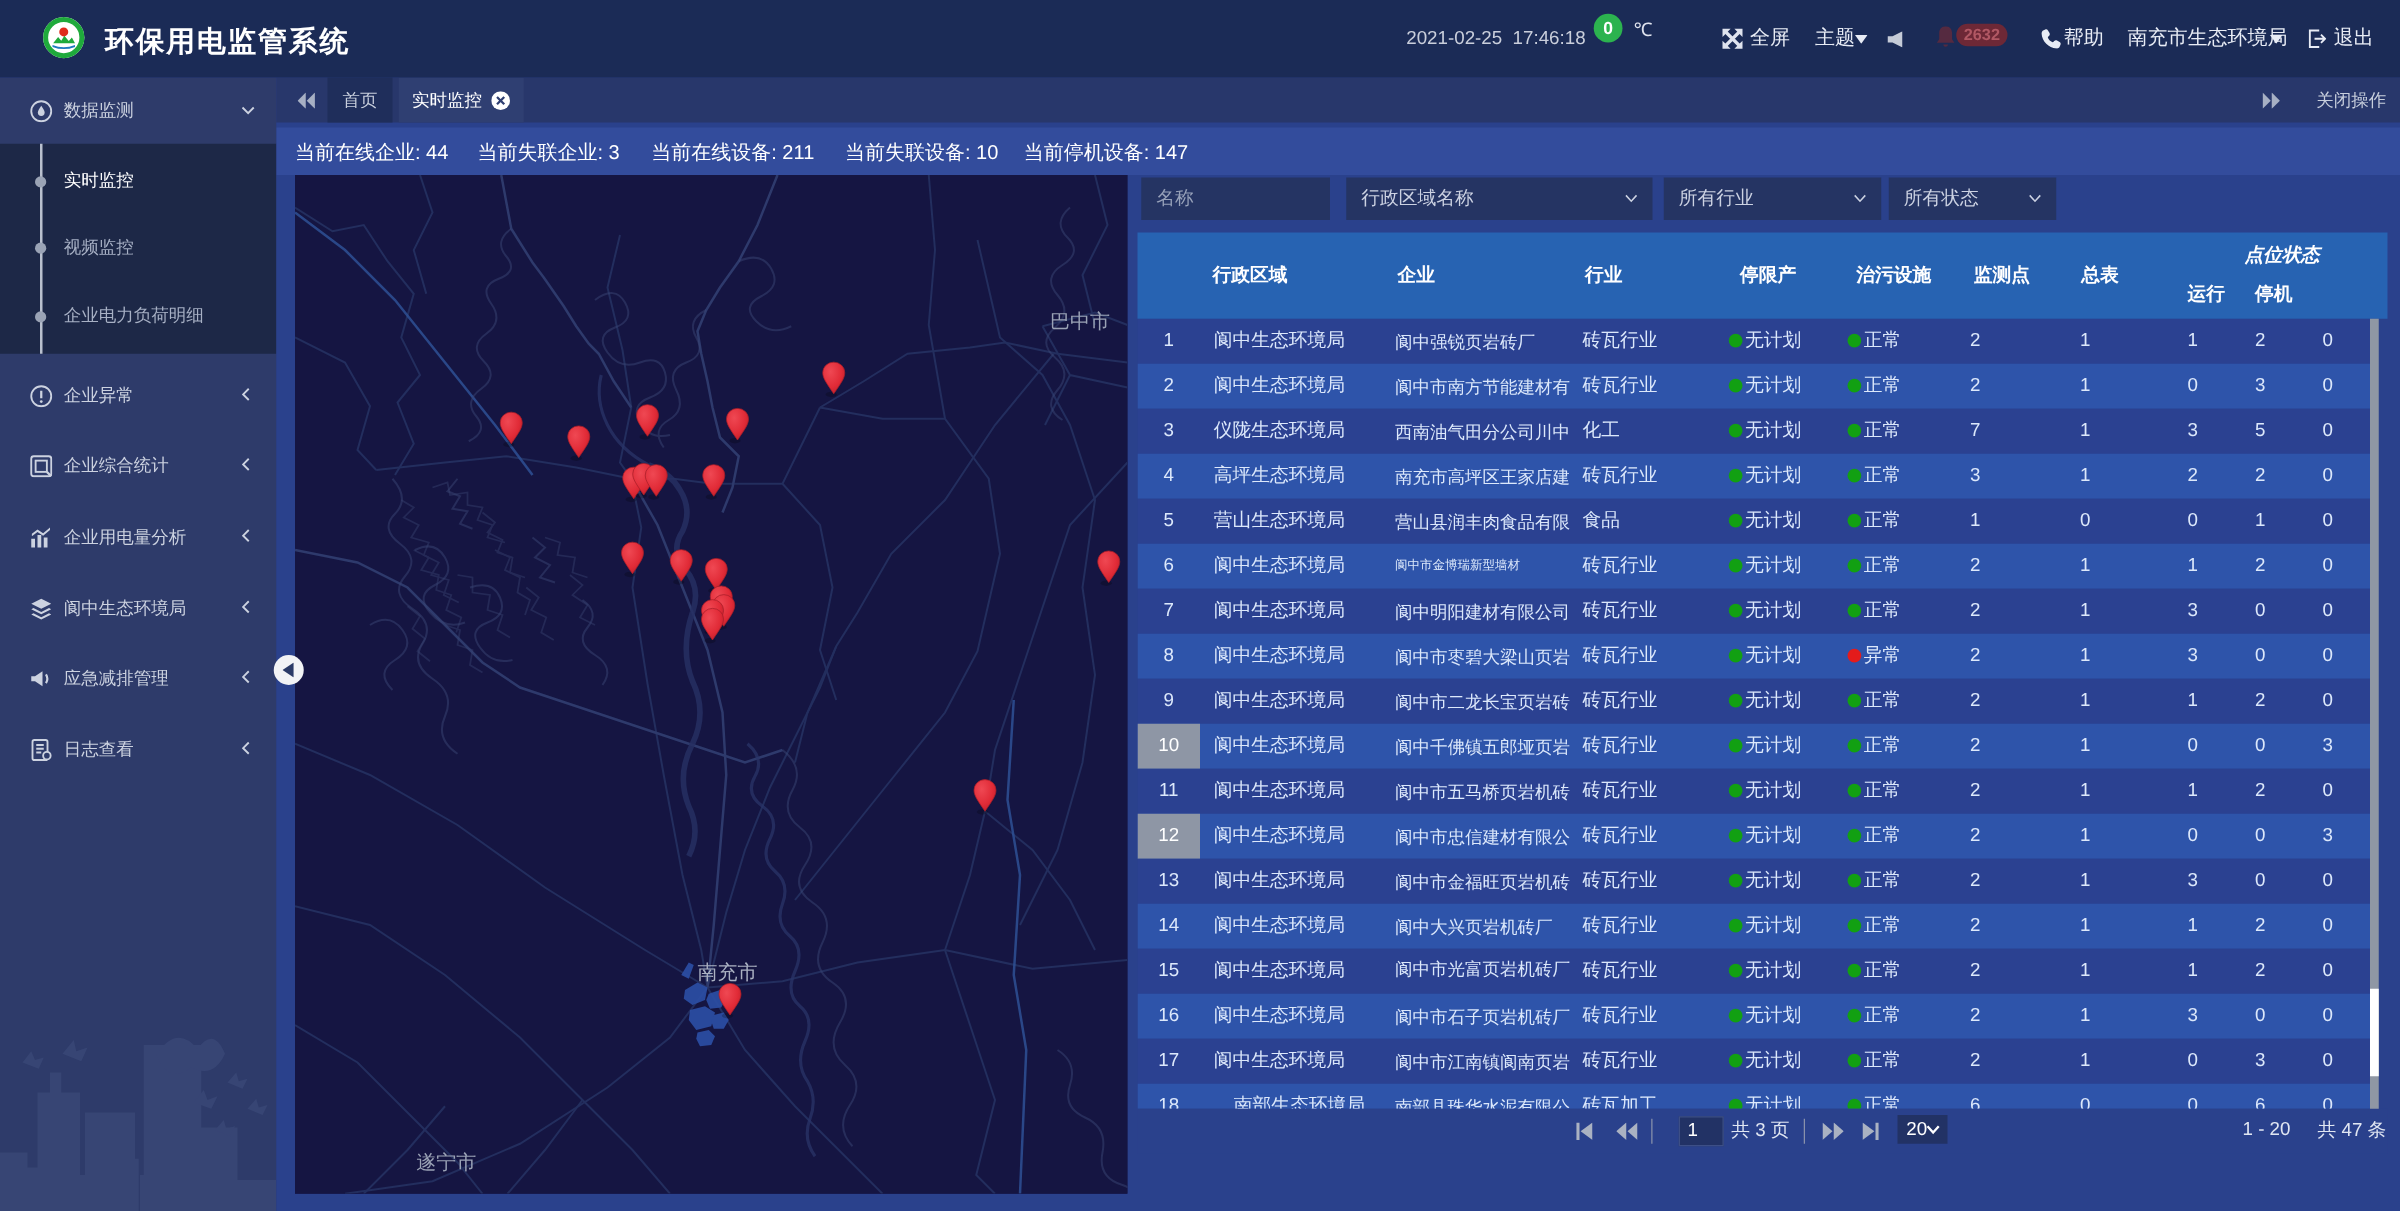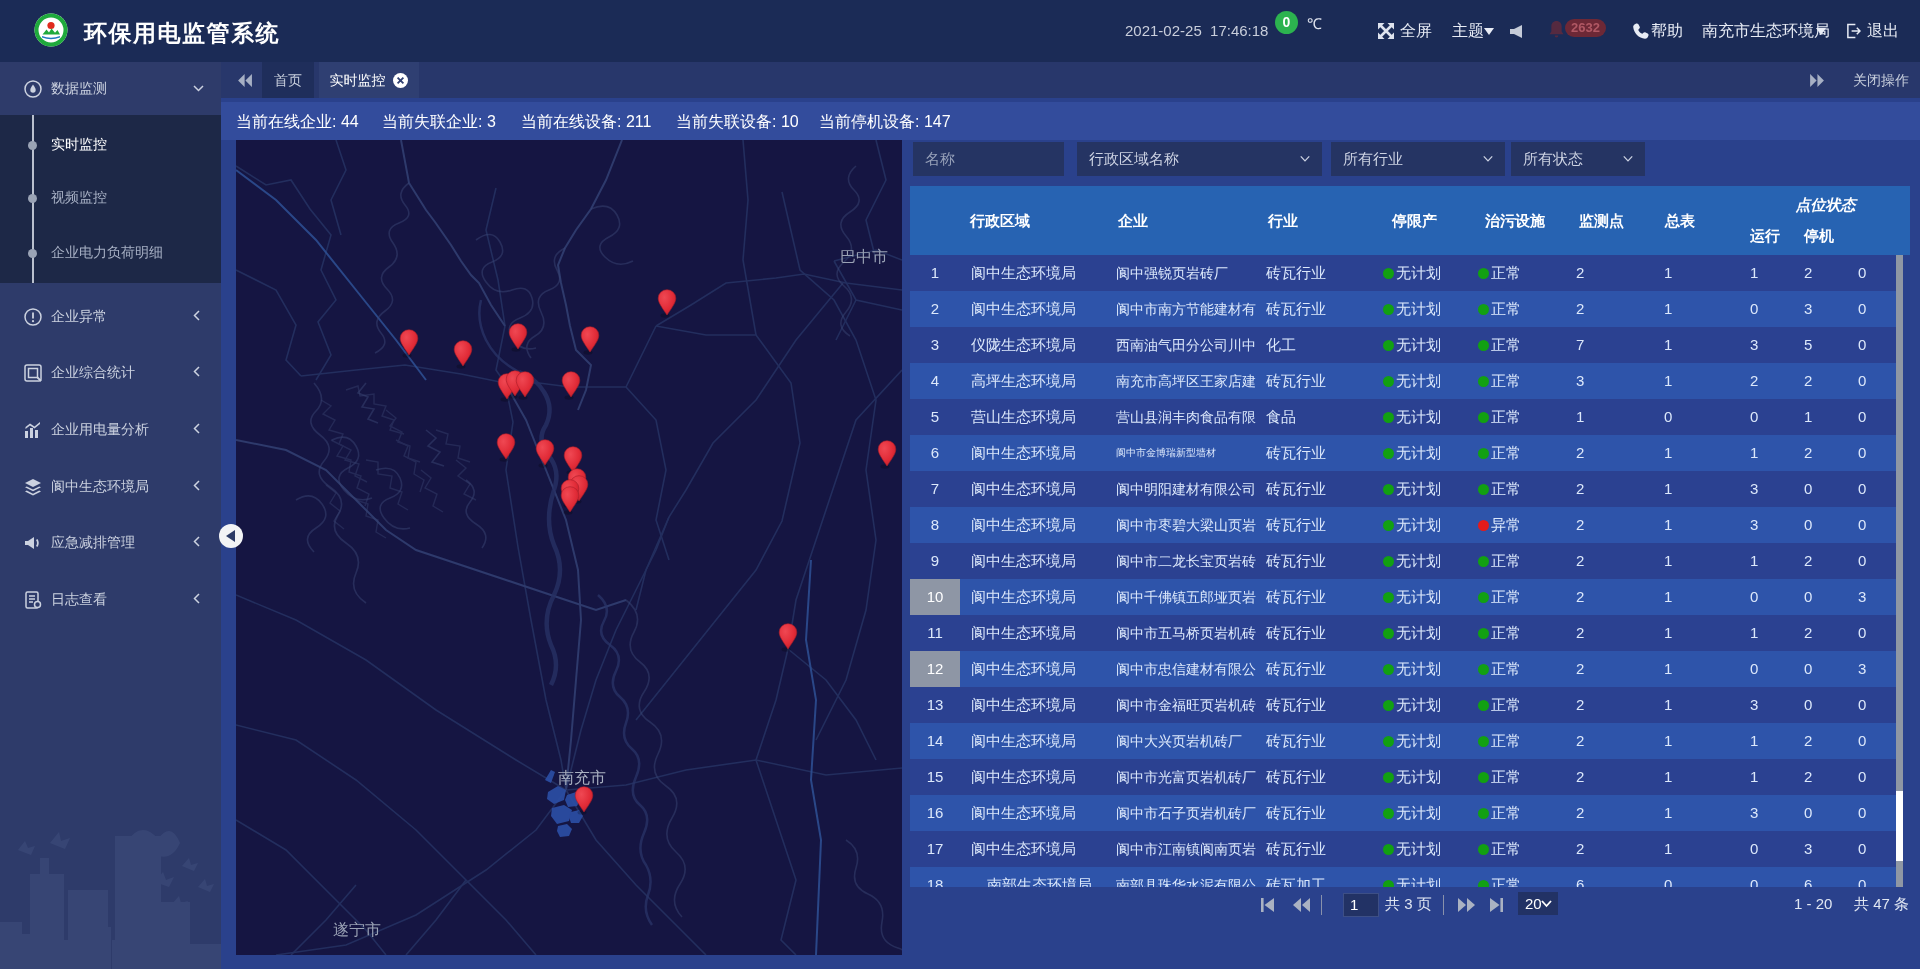--- a/index.html
+++ b/index.html
@@ -629,21 +629,21 @@
   <div class="c" style="left:563px; width:94px; padding-left:5px;"><span class="dot gn"></span>正常</div>
   <div class="c" style="left:657px; width:88px;">2</div>
   <div class="c" style="left:745px; width:86px;">1</div>
   <div class="c" style="left:831px; width:54px;">1</div>
   <div class="c" style="left:885px; width:54px;">2</div>
   <div class="c" style="left:939px; width:47px;">0</div>
 </div>
 <div class="row odd">
   <div class="seq">15</div>
   <div class="c" style="left:50px; width:148px; padding-left:11px;">阆中生态环境局</div>
-  <div class="c" style="left:198px; width:150px; padding-left:8px; font-size:14px;">阆中市光富页岩机砖厂</div>
+  <div class="c" style="left:198px; width:150px; padding-left:8px; font-size:14px;font-family:Liberation Mono, monospace;">阆中市光富页岩机砖厂</div>
   <div class="c" style="left:348px; width:120px; padding-left:8px;">砖瓦行业</div>
   <div class="c" style="left:468px; width:95px; padding-left:5px;"><span class="dot gn"></span>无计划</div>
   <div class="c" style="left:563px; width:94px; padding-left:5px;"><span class="dot gn"></span>正常</div>
   <div class="c" style="left:657px; width:88px;">2</div>
   <div class="c" style="left:745px; width:86px;">1</div>
   <div class="c" style="left:831px; width:54px;">1</div>
   <div class="c" style="left:885px; width:54px;">2</div>
   <div class="c" style="left:939px; width:47px;">0</div>
 </div>
 <div class="row even">

